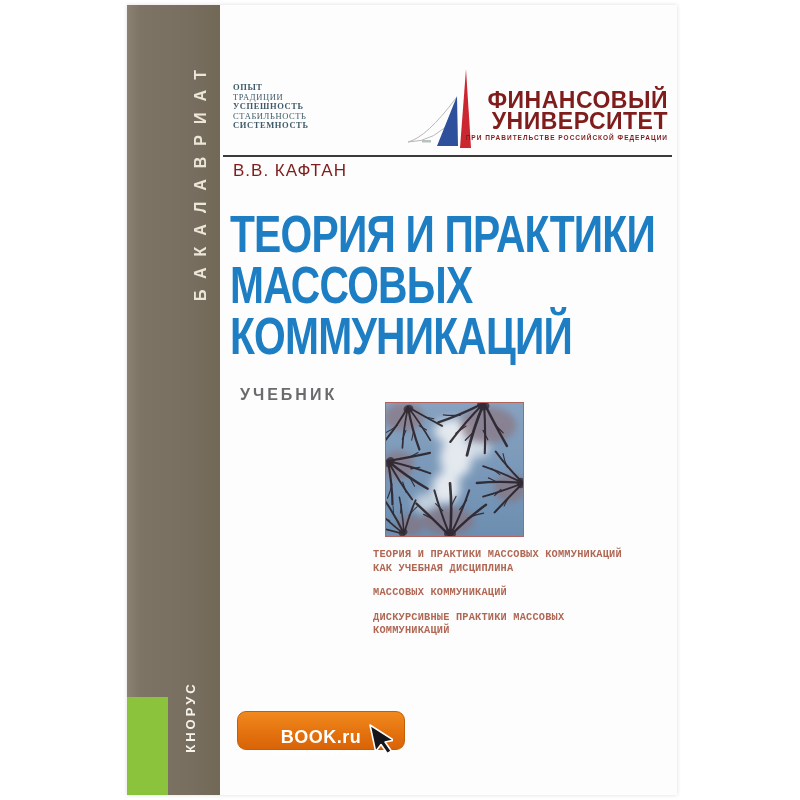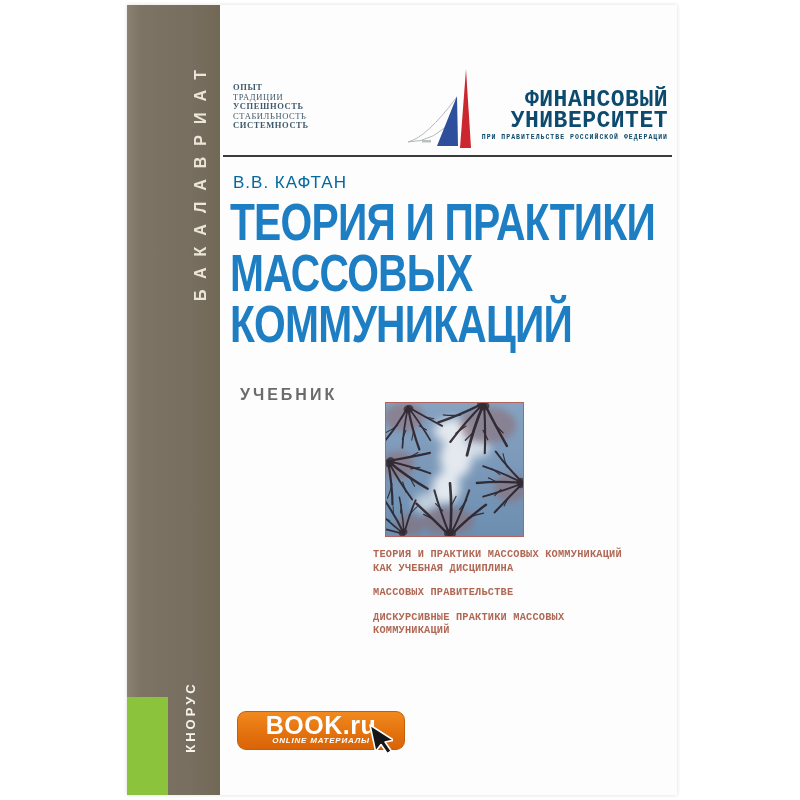--- a/index.html
+++ b/index.html
@@ -15,45 +15,45 @@
   .bakalavriat{left:74px;top:175px;font-weight:700;font-size:16px;letter-spacing:11px;
                color:#ece6d8;}
   .knorus{left:63px;top:712px;font-weight:700;font-size:13px;letter-spacing:3px;color:#f6f3ea;}
   
   .values{position:absolute;left:106px;top:78px;font-family:"Liberation Serif",serif;
           font-size:8.5px;line-height:9.6px;letter-spacing:.6px;color:#3e5a6a;}
   .v-b{font-weight:700;}
   .v-r{font-weight:400;}
   .logo-mark{position:absolute;left:278px;top:60px;}
   .logo-text{position:absolute;right:9px;top:85px;text-align:right;
-             font-family:Liberation Mono, monospace;color:#0c4a6e;}
+             font-family:Liberation Sans, sans-serif;color:#7f1d1d;}
   .uni-line{font-size:23px;line-height:21px;font-weight:700;letter-spacing:.5px;}
   .uni-sub{font-size:6.5px;font-weight:700;letter-spacing:1px;margin-top:2px;}
   .rule{position:absolute;left:96px;top:150px;width:449px;height:2px;background:#3b3b3b;}
   
-  .author{position:absolute;left:106px;top:168px;font-size:17px;letter-spacing:1px;
-          color:#0369a1;}
-  .title{position:absolute;left:103px;top:192px;color:#1d7ec3;font-weight:700;}
+  .author{position:absolute;left:106px;top:156px;font-size:17px;letter-spacing:1px;
+          color:#7f1d1d;}
+  .title{position:absolute;left:103px;top:204px;color:#1d7ec3;font-weight:700;}
   .title-line{font-size:51px;line-height:51px;letter-spacing:-1px;white-space:nowrap;
               transform:scaleX(.8);transform-origin:0 50%;}
   .uchebnik{position:absolute;left:113px;top:381px;font-size:16px;font-weight:700;
             letter-spacing:3px;color:#6b6b6d;}
   
   .photo{position:absolute;left:258px;top:397px;width:137px;height:133px;
          border:1px solid #b4645c;}
   .photo svg{display:block;}
   
   .topics{position:absolute;left:246px;top:543px;width:310px;color:#b06855;
           font-size:10.3px;font-weight:700;line-height:13.5px;letter-spacing:.2px;font-family:Liberation Mono, monospace;}
   .topic{margin-bottom:11px;}
   
   .badge{position:absolute;left:110px;top:706px;width:168px;height:39px;border-radius:9px;
          background:linear-gradient(180deg,#f18a1e 0%,#e4720e 55%,#d96408 100%);
          border:1px solid #c55f06;text-align:center;color:#ffffff;box-sizing:border-box;}
-  .badge-title{font-size:25px;font-weight:800;line-height:21px;margin-top:3px;
+  .badge-title{font-size:18px;font-weight:800;line-height:21px;margin-top:15px;
                letter-spacing:.5px;}
   .badge-sub{font-size:8px;font-weight:700;letter-spacing:.8px;line-height:9px;font-style:italic;}
   .cursor{position:absolute;left:236px;top:716px;}
 </style>
 </head>
 <body>
 
 <div class="page">
   <div class="cover">
 
@@ -151,21 +151,21 @@
         <rect x="0" y="0" width="137" height="133" fill="#6f5a78" opacity=".08"></rect>
       </svg>
     </div>
 
     <div class="topics">
       <div class="topic">
         <div>ТЕОРИЯ И ПРАКТИКИ МАССОВЫХ КОММУНИКАЦИЙ</div>
         <div>КАК УЧЕБНАЯ ДИСЦИПЛИНА</div>
       </div>
       <div class="topic">
-        <div>МАССОВЫХ ПРАВИТЕЛЬСТВЕ</div>
+        <div>МАССОВЫХ КОММУНИКАЦИЙ</div>
       </div>
       <div class="topic">
         <div>ДИСКУРСИВНЫЕ ПРАКТИКИ МАССОВЫХ</div>
         <div>КОММУНИКАЦИЙ</div>
       </div>
     </div>
 
     <div class="badge">
       <div class="badge-title">BOOK.ru</div>
       <div class="badge-sub">ONLINE МАТЕРИАЛЫ</div>

